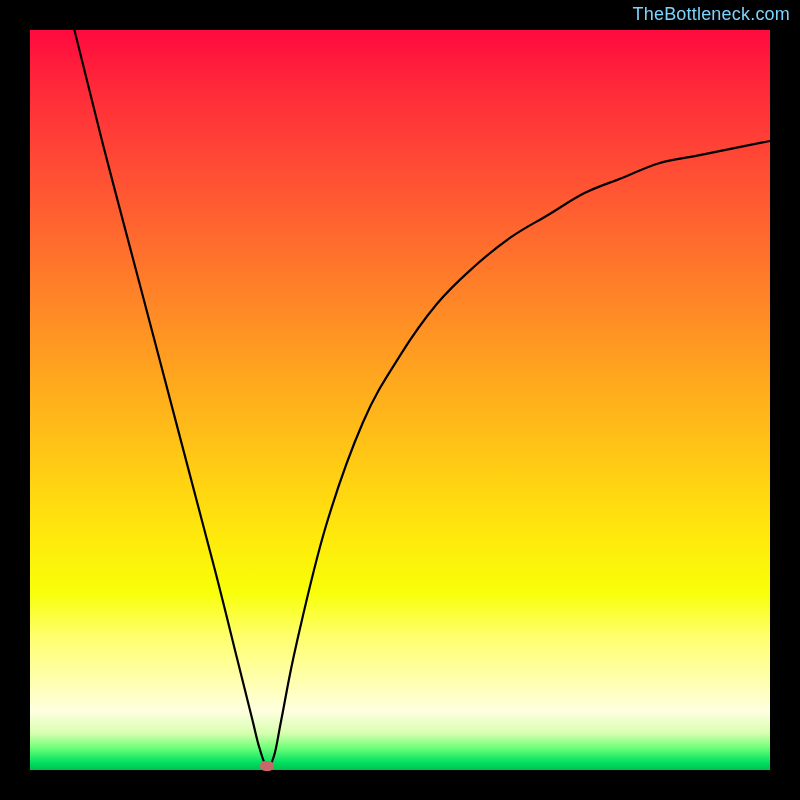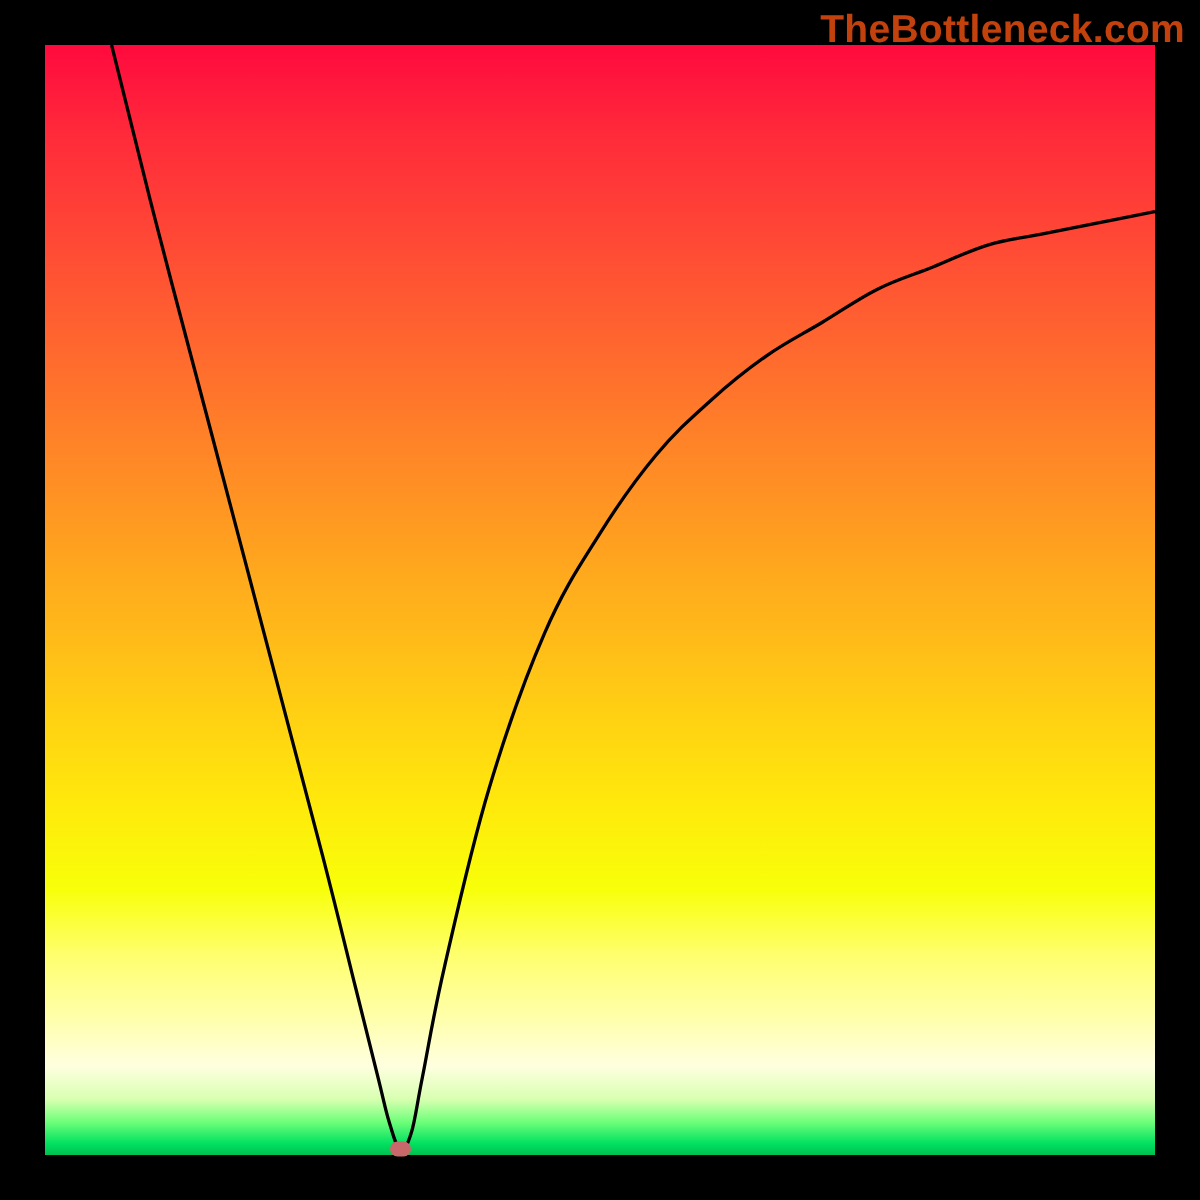--- a/index.html
+++ b/index.html
@@ -39,23 +39,23 @@
       #d8ffb0 95%,
       #6fff7a 97%,
       #00e060 99%,
       #00c050 100%
     );
   }
   .watermark {
     position: absolute;
     top: 4px;
     right: 10px;
-    color: #c2410c;
-    font-size: 26px;
-    font-weight: 700;
+    color: #7dd3fc;
+    font-size: 18px;
+    font-weight: 400;
     letter-spacing: 0.2px;
     user-select: none;
   }
   svg.curve {
     position: absolute;
     left: 0;
     top: 0;
     width: 740px;
     height: 740px;
   }

